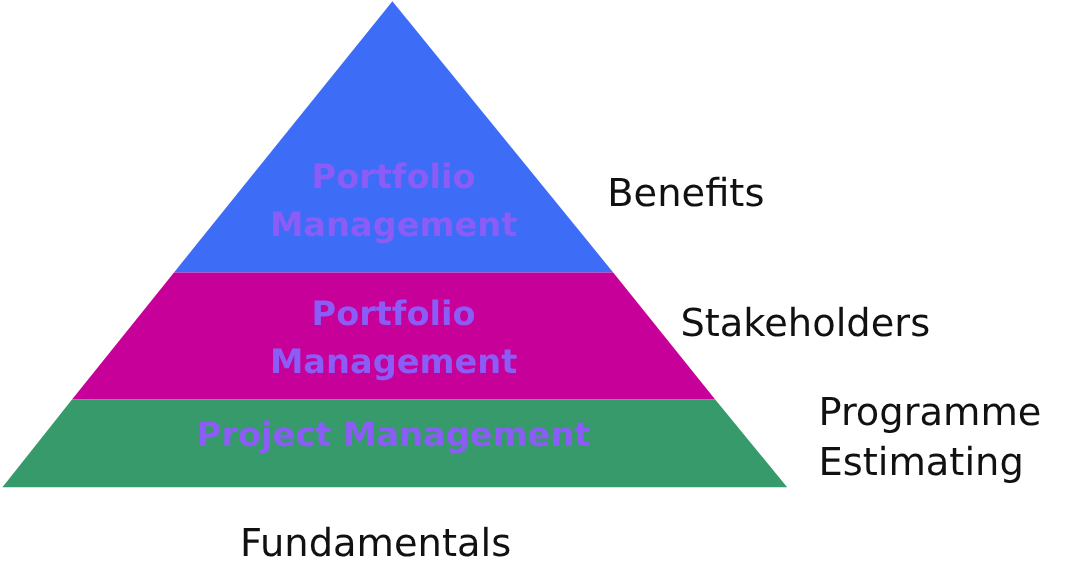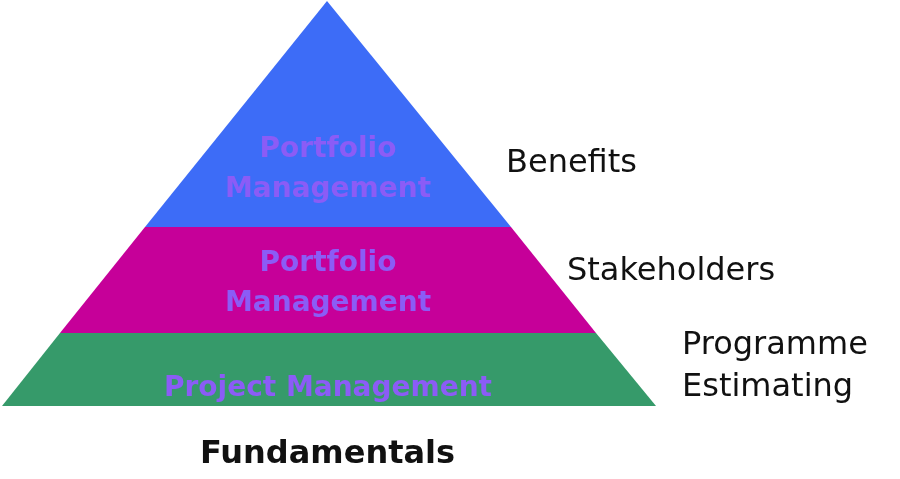--- a/index.html
+++ b/index.html
@@ -20,19 +20,19 @@
 <div class="lbl" style="left:178px; top:128px; width:300px;">
   <div>Portfolio</div>
   <div>Management</div>
 </div>
 
 <div class="lbl" style="left:178px; top:242px; width:300px;">
   <div>Portfolio</div>
   <div>Management</div>
 </div>
 
-<div class="lbl" style="left:78px; top:343px; width:500px;margin-top:24px;">Project Management</div>
+<div class="lbl" style="left:78px; top:343px; width:500px;">Project Management</div>
 
 <div class="side" style="left:506px; top:141px;">Benefits</div>
 <div class="side" style="left:567px; top:249px;">Stakeholders</div>
 <div class="side" style="left:682px; top:323px;">Programme</div>
 <div class="side" style="left:682px; top:365px;">Estimating</div>
-<div class="side" style="left:200px; top:432px;font-weight:bold;">Fundamentals</div>
+<div class="side" style="left:200px; top:432px;">Fundamentals</div>
 
 </body></html>

